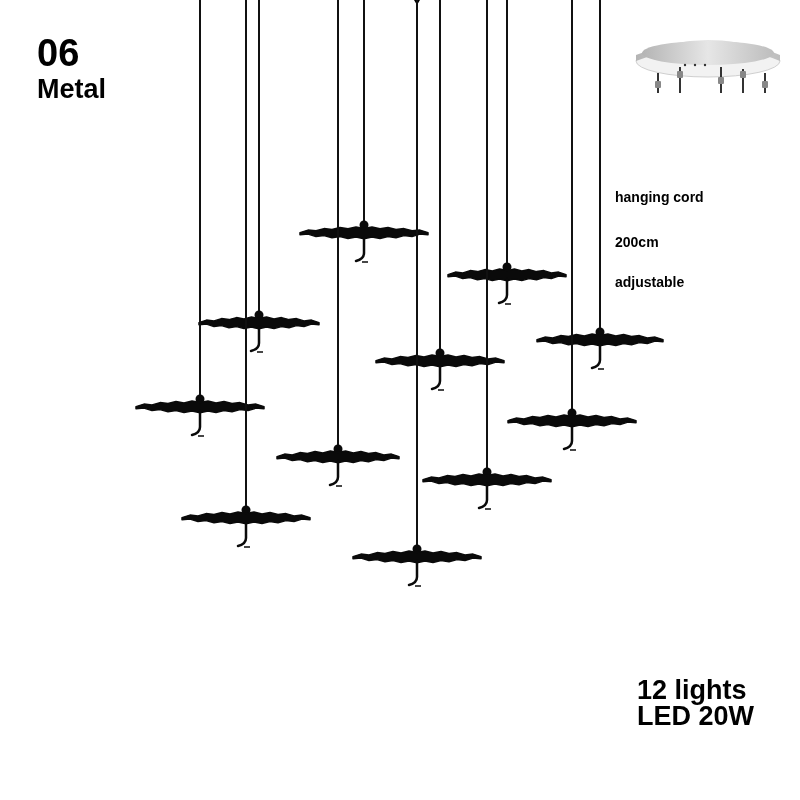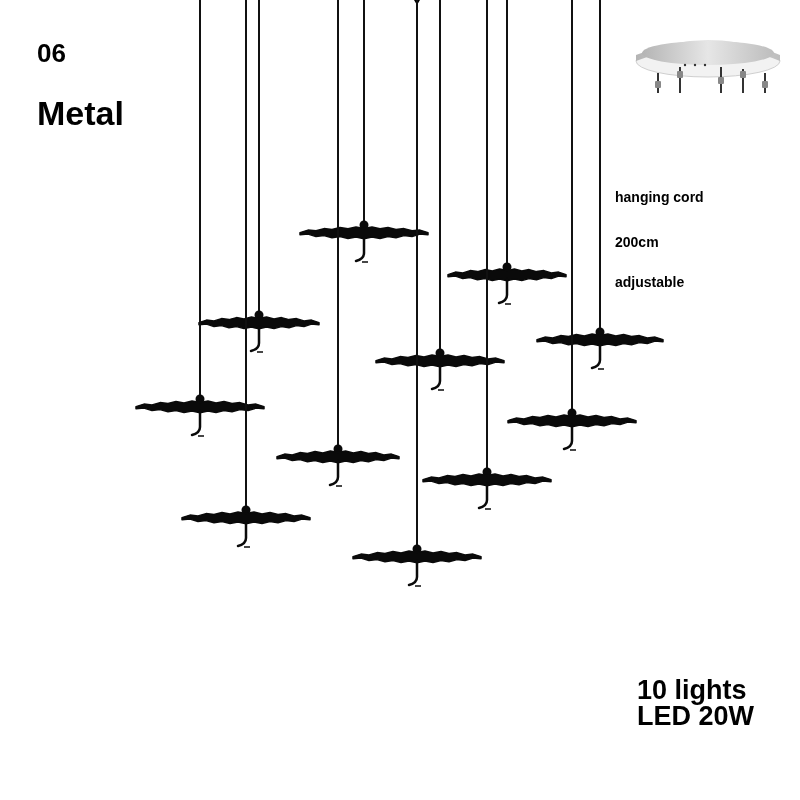--- a/index.html
+++ b/index.html
@@ -1,20 +1,20 @@
 <!DOCTYPE html>
 <html><head>
   <meta charset="utf-8">
   <style>
     html, body { margin: 0; padding: 0; background: #ffffff; }
     body { width: 800px; height: 800px; position: relative; overflow: hidden;
            font-family: "Liberation Sans", sans-serif; }
     .label { position: absolute; color: #000; font-weight: bold; white-space: nowrap; }
-    #variant-num { left: 37px; top: 33px; font-size: 26px; line-height: 40px; }
-    #variant-mat { left: 37px; top: 74px; font-size: 34px; line-height: 30px; margin-top: 24px; }
+    #variant-num { left: 37px; top: 33px; font-size: 38px; line-height: 40px; }
+    #variant-mat { left: 37px; top: 74px; font-size: 27px; line-height: 30px; }
     .cord-note { left: 615px; font-size: 14px; line-height: 22px; }
     .spec { left: 637px; font-size: 27px; line-height: 30px; }
     #scene { position: absolute; left: 0; top: 0; }
     #canopy { position: absolute; left: 625px; top: 33px; width: 166px; height: 62px; }
   </style>
 </head>
 <body>
 
 <svg id="scene" width="800" height="800" viewBox="0 0 800 800" xmlns="http://www.w3.org/2000/svg">
     <path d="M414 0 L420 0 L417 5 Z" fill="#000"></path>
@@ -138,14 +138,14 @@
   </g>
 </svg>
 
 <div class="label" id="variant-num">06</div>
 <div class="label" id="variant-mat">Metal</div>
 
 <div class="label cord-note" style="top:186px">hanging cord</div>
 <div class="label cord-note" style="top:231px">200cm</div>
 <div class="label cord-note" style="top:271px">adjustable</div>
 
-<div class="label spec" style="top:675px">10 lights</div>
+<div class="label spec" style="top:675px">12 lights</div>
 <div class="label spec" style="top:701px">LED 20W</div>
 
 </body></html>

